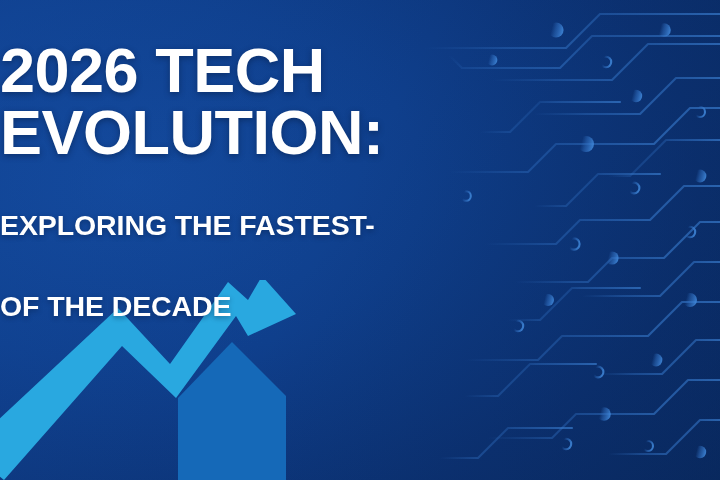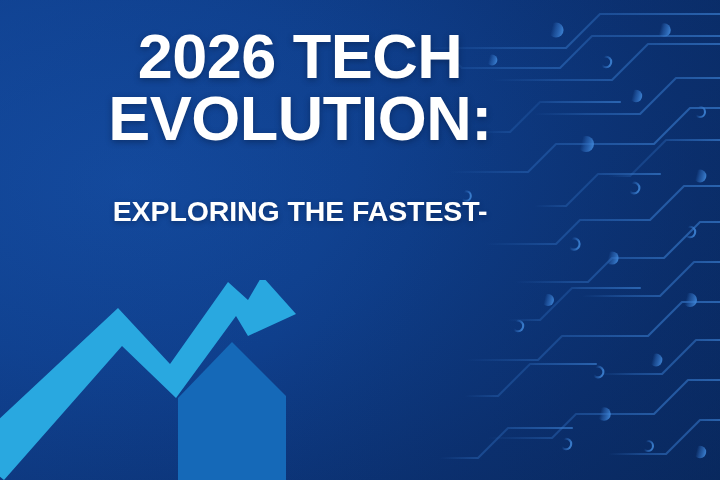--- a/index.html
+++ b/index.html
@@ -44,22 +44,22 @@
     height: 200px;
     pointer-events: none;
   }
   .artwork svg { display: block; width: 420px; height: 200px; }
   
   .text-block {
     position: absolute;
     left: 0;
     top: 0;
     width: 600px;
-    padding-top: 26px;
-    text-align: center;
+    padding-top: 40px;
+    text-align: left;
   }
   .headline {
     margin: 0;
     color: #ffffff;
     font-size: 63px;
     font-weight: bold;
     line-height: 0.98;
     letter-spacing: -0.5px;
     text-shadow: 0 2px 6px rgba(4,22,55,0.45);
   }
@@ -165,16 +165,17 @@
     </svg>
   </div>
 
   <div class="text-block">
     <h1 class="headline">
       <span class="ln">2026 TECH</span>
       <span class="ln">EVOLUTION:</span>
     </h1>
     <p class="subhead">
       <span class="ln">EXPLORING THE FASTEST-</span>
+      <span class="ln">OF THE DECADE</span>
     </p>
   </div>
 
 </div>
 
 </body></html>

